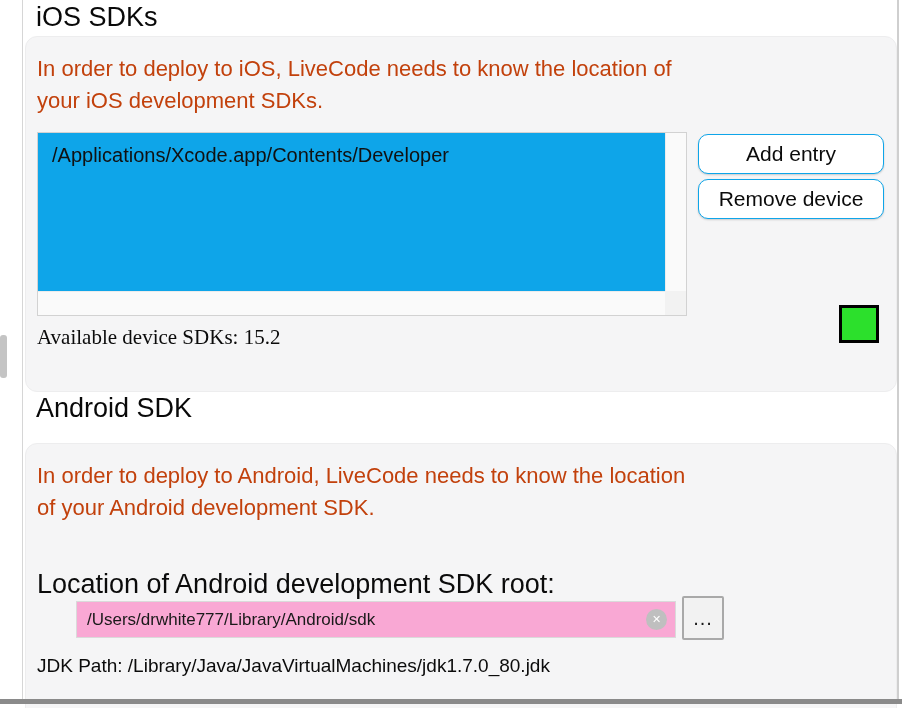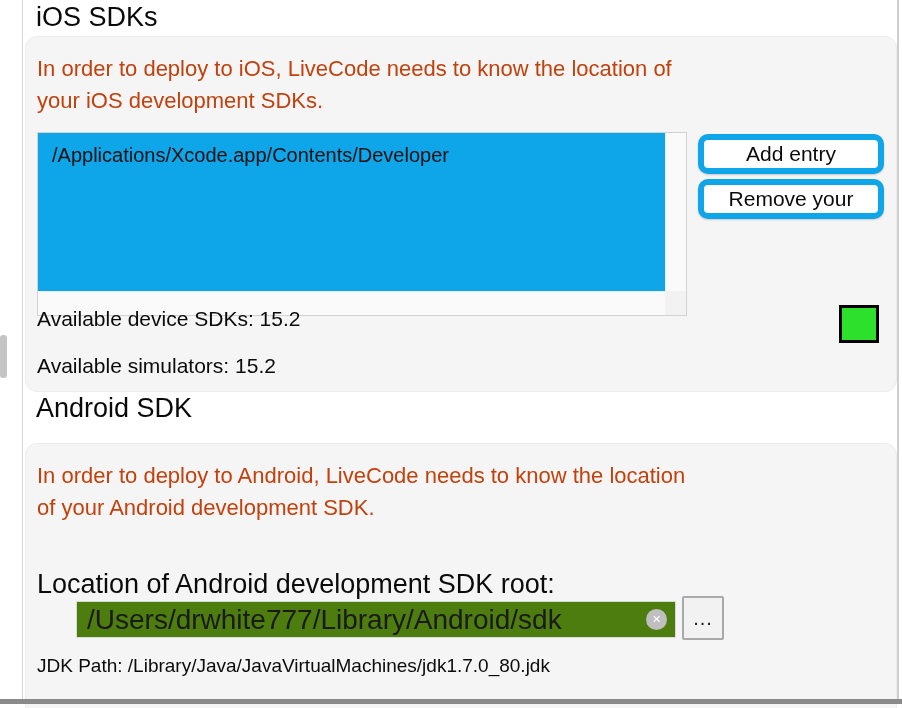--- a/index.html
+++ b/index.html
@@ -66,52 +66,52 @@
     position: absolute; left: 0; right: 21px; bottom: 0; height: 24px;
     background: #fafafa; border-top: 1px solid #ececec;
   }
   .sdk-list-corner {
     position: absolute; right: 0; bottom: 0; width: 21px; height: 24px;
     background: #f2f2f2;
   }
 
   .entry-button {
     position: absolute; left: 672px; width: 186px; height: 40px;
-    background: #ffffff; border: 6px solid #0ea5e9; border-radius: 10px;
+    background: #ffffff; border: 1px solid #0ea5e9; border-radius: 10px;
     font-family: inherit; font-size: 21px; color: #0b0b0b;
     box-shadow: 0 1px 2px rgba(0,0,0,0.18);
     display: flex; align-items: center; justify-content: center;
     cursor: default;
   }
   .add-entry { top: 97px; }
   .remove-entry { top: 142px; }
 
   .avail-line {
     position: absolute; left: 11px;
     font-size: 21px; line-height: 28px; color: #0b0b0b; white-space: nowrap;
   }
-  .avail-device { top: 268px; }
+  .avail-device { top: 286px; font-family: Liberation Serif, serif; }
   .avail-sim { top: 315px; }
   .status-square {
     position: absolute; left: 813px; top: 268px; width: 40px; height: 38px;
     border: 3px solid #000000;
   }
 
   
   .location-label {
     position: absolute; left: 11px; top: 126px;
     font-size: 27px; line-height: 28px; white-space: nowrap;
   }
   .sdk-path-field-wrap {
     position: absolute; left: 50px; top: 157px; width: 600px; height: 37px;
   }
   .sdk-path-input {
     width: 100%; height: 100%;
-    border: 1px solid #dadada; background: #4d7c0f;
-    font-family: inherit; font-size: 28px; color: #1a1a1a;
+    border: 1px solid #dadada; background: #f9a8d4;
+    font-family: inherit; font-size: 17px; color: #1a1a1a;
     padding: 0 36px 0 10px; outline: none;
   }
   .clear-icon {
     position: absolute; right: 9px; top: 8px; width: 21px; height: 21px;
     background: #bfbfbf; border-radius: 50%;
     color: #ffffff; font-size: 11px; font-weight: bold;
     display: flex; align-items: center; justify-content: center;
     cursor: default;
   }
   .browse-button {
@@ -144,24 +144,23 @@
   <div class="sdk-listbox">
     <div class="sdk-list-content">
       <div class="sdk-list-item">/Applications/Xcode.app/Contents/Developer</div>
     </div>
     <div class="sdk-list-vtrack"></div>
     <div class="sdk-list-htrack"></div>
     <div class="sdk-list-corner"></div>
   </div>
 
   <button class="entry-button add-entry">Add entry</button>
-  <button class="entry-button remove-entry">Remove your</button>
+  <button class="entry-button remove-entry">Remove device</button>
 
   <div class="avail-line avail-device">Available device SDKs: 15.2</div>
-  <div class="avail-line avail-sim">Available simulators: 15.2</div>
 
   <div class="status-square" style="background-color: rgb(44, 224, 44);"></div>
 </div>
 
 <div class="section-heading heading-android">Android SDK</div>
 
 <div class="panel panel-android">
   <div class="panel-desc">
     <span>In order to deploy to Android, LiveCode needs to know the location</span>
     <span>of your Android development SDK.</span>

